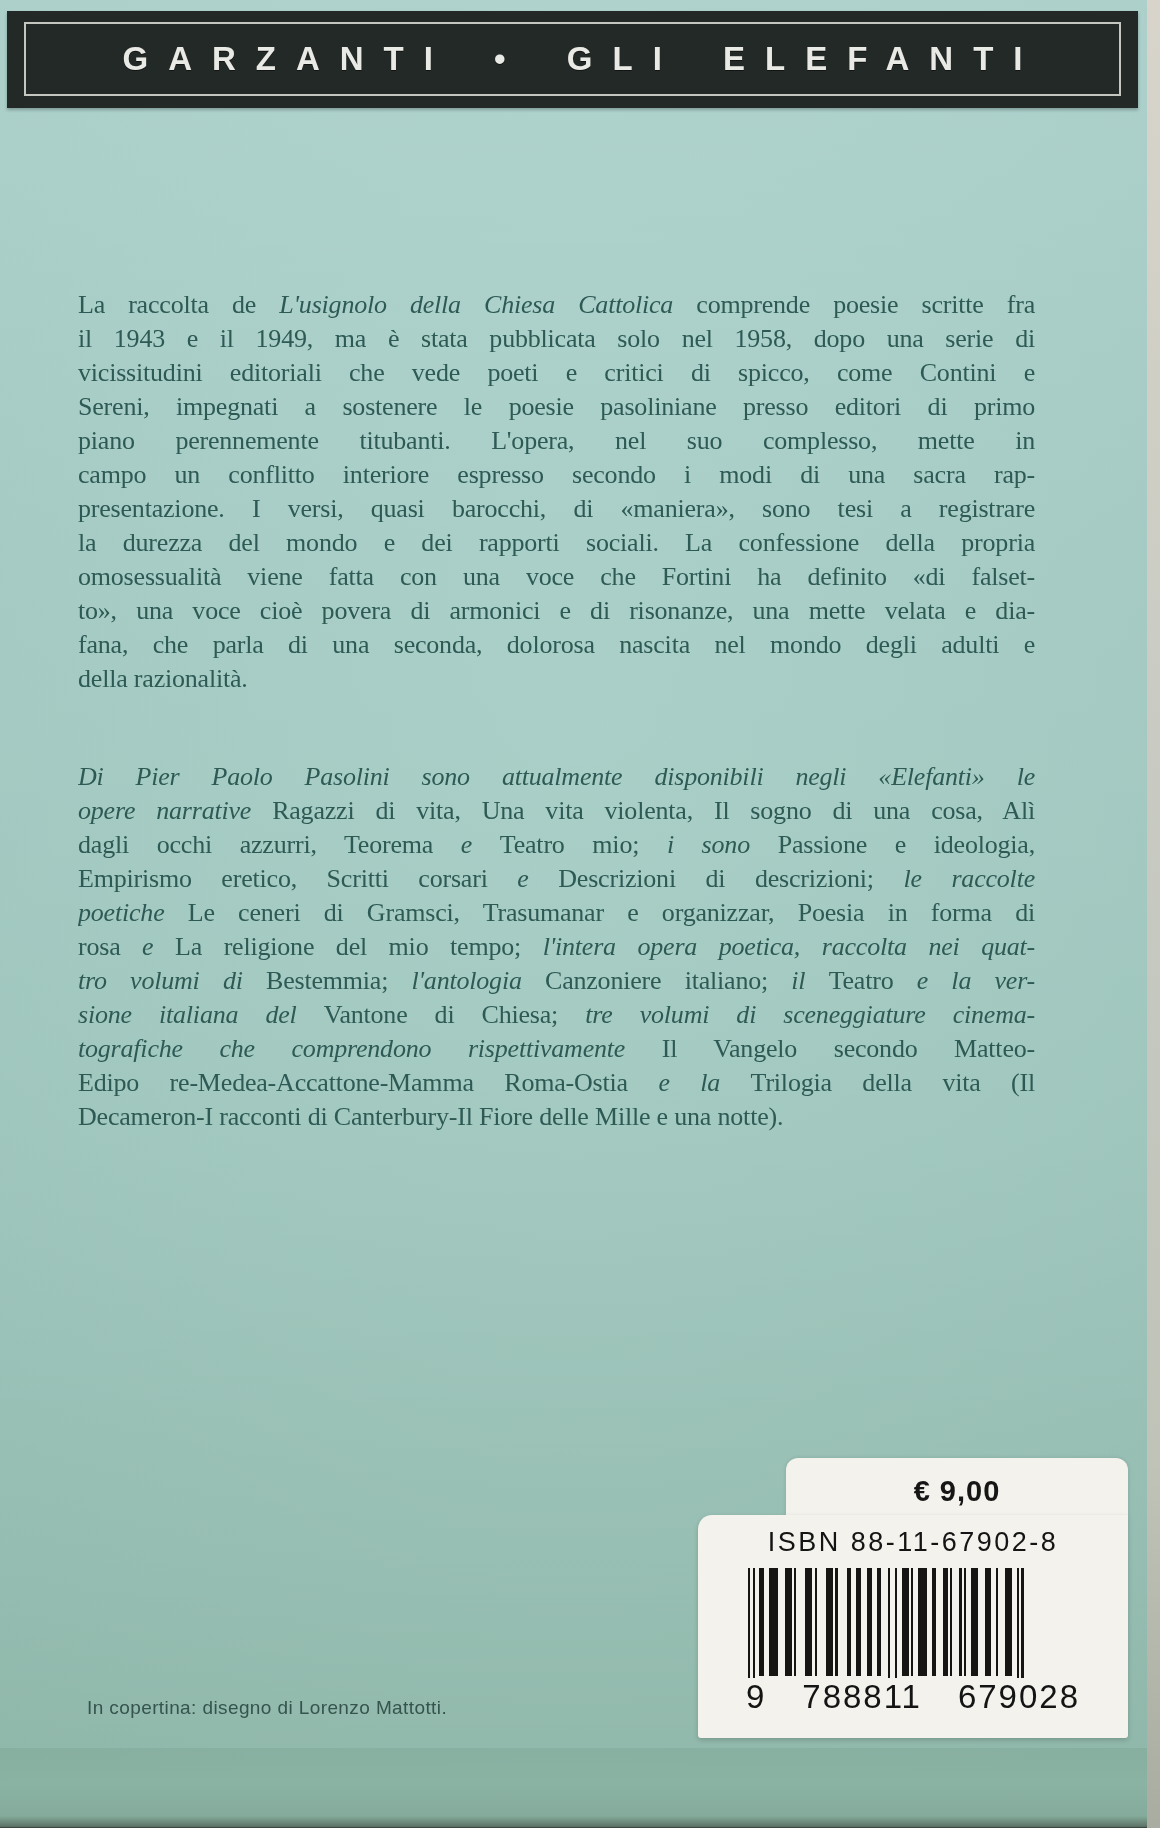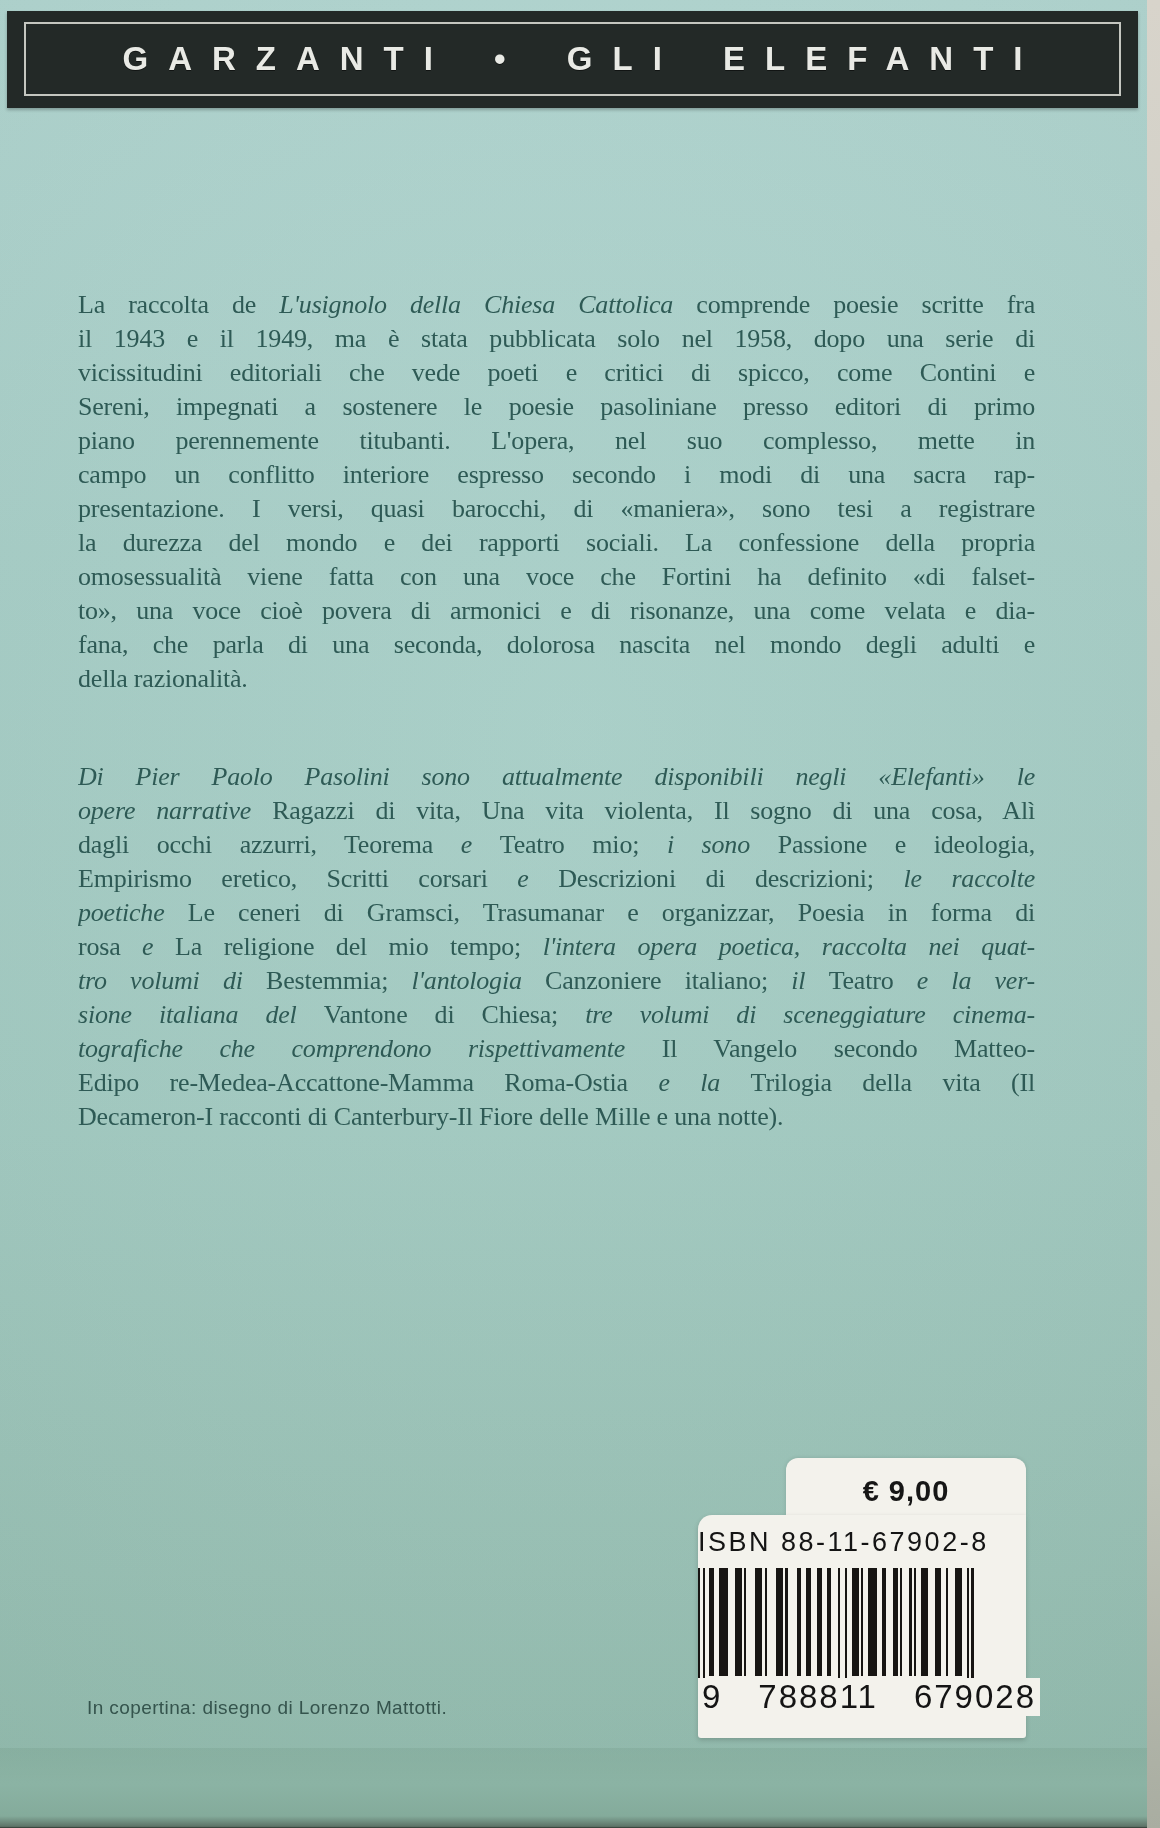--- a/index.html
+++ b/index.html
@@ -50,38 +50,38 @@
     font-size:26px;line-height:34px;color:var(--ink,#2e5a55);
     letter-spacing:-0.2px;
   }
   .para-blurb{top:288px;}
   .para-works{top:760px;}
   .line{text-align:justify;text-align-last:justify;}
   .line.last{text-align-last:left;}
   .it{font-style:italic;}
   .rm{font-style:normal;}
   
-  .sticker{position:absolute;left:698px;top:1458px;width:328px;height:280px;}
+  .sticker{position:absolute;left:698px;top:1458px;width:430px;height:280px;}
   .sticker .tab{
     position:absolute;top:0;left:88px;right:0;height:58px;
     background:var(--sticker-bg,#f3f2ec);border-radius:12px 12px 0 0;
     display:flex;align-items:center;justify-content:center;
     box-shadow:0 0 4px rgba(0,0,0,0.12);
   }
   .price{
     font-family:"Liberation Sans",sans-serif;font-size:29px;font-weight:600;
     color:#161616;letter-spacing:1px;padding-top:8px;
   }
   .sticker .main{
     position:absolute;top:57px;left:0;right:0;bottom:0;
     background:var(--sticker-bg,#f3f2ec);border-radius:14px 0 3px 3px;
     box-shadow:0 2px 5px rgba(0,0,0,0.18);
   }
   .isbn{
-    margin-top:12px;text-align:left;
+    margin-top:12px;text-align:center;
     font-family:"Liberation Sans",sans-serif;font-size:27px;font-weight:500;
     color:#141414;letter-spacing:2.5px;white-space:nowrap;
   }
   .barcode{
     margin:10px auto 0 auto;width:330px;height:132px;position:relative;
     display:flex;align-items:flex-start;
   }
   .bar{background:#171513;height:108px;flex:0 0 auto;}
   .bar.tall{height:130px;}
   .ean-row{
@@ -114,21 +114,21 @@
   <div class="para para-blurb">
       <div class="line"><span class="rm">La raccolta de </span><span class="it">L'usignolo della Chiesa Cattolica</span><span class="rm"> comprende poesie scritte fra</span></div>
       <div class="line"><span class="rm">il 1943 e il 1949, ma è stata pubblicata solo nel 1958, dopo una serie di</span></div>
       <div class="line"><span class="rm">vicissitudini editoriali che vede poeti e critici di spicco, come Contini e</span></div>
       <div class="line"><span class="rm">Sereni, impegnati a sostenere le poesie pasoliniane presso editori di primo</span></div>
       <div class="line"><span class="rm">piano perennemente titubanti. L'opera, nel suo complesso, mette in</span></div>
       <div class="line"><span class="rm">campo un conflitto interiore espresso secondo i modi di una sacra rap-</span></div>
       <div class="line"><span class="rm">presentazione. I versi, quasi barocchi, di «maniera», sono tesi a registrare</span></div>
       <div class="line"><span class="rm">la durezza del mondo e dei rapporti sociali. La confessione della propria</span></div>
       <div class="line"><span class="rm">omosessualità viene fatta con una voce che Fortini ha definito «di falset-</span></div>
-      <div class="line"><span class="rm">to», una voce cioè povera di armonici e di risonanze, una come velata e dia-</span></div>
+      <div class="line"><span class="rm">to», una voce cioè povera di armonici e di risonanze, una mette velata e dia-</span></div>
       <div class="line"><span class="rm">fana, che parla di una seconda, dolorosa nascita nel mondo degli adulti e</span></div>
       <div class="line last"><span class="rm">della razionalità.</span></div>
     </div>
   <div class="para para-works">
       <div class="line"><span class="it">Di Pier Paolo Pasolini sono attualmente disponibili negli «Elefanti» le</span></div>
       <div class="line"><span class="it">opere narrative </span><span class="rm">Ragazzi di vita, Una vita violenta, Il sogno di una cosa, Alì</span></div>
       <div class="line"><span class="rm">dagli occhi azzurri, Teorema </span><span class="it">e </span><span class="rm">Teatro mio; </span><span class="it">i sono </span><span class="rm">Passione e ideologia,</span></div>
       <div class="line"><span class="rm">Empirismo eretico, Scritti corsari </span><span class="it">e </span><span class="rm">Descrizioni di descrizioni; </span><span class="it">le raccolte</span></div>
       <div class="line"><span class="it">poetiche </span><span class="rm">Le ceneri di Gramsci, Trasumanar e organizzar, Poesia in forma di</span></div>
       <div class="line"><span class="rm">rosa </span><span class="it">e </span><span class="rm">La religione del mio tempo; </span><span class="it">l'intera opera poetica, raccolta nei quat-</span></div>

